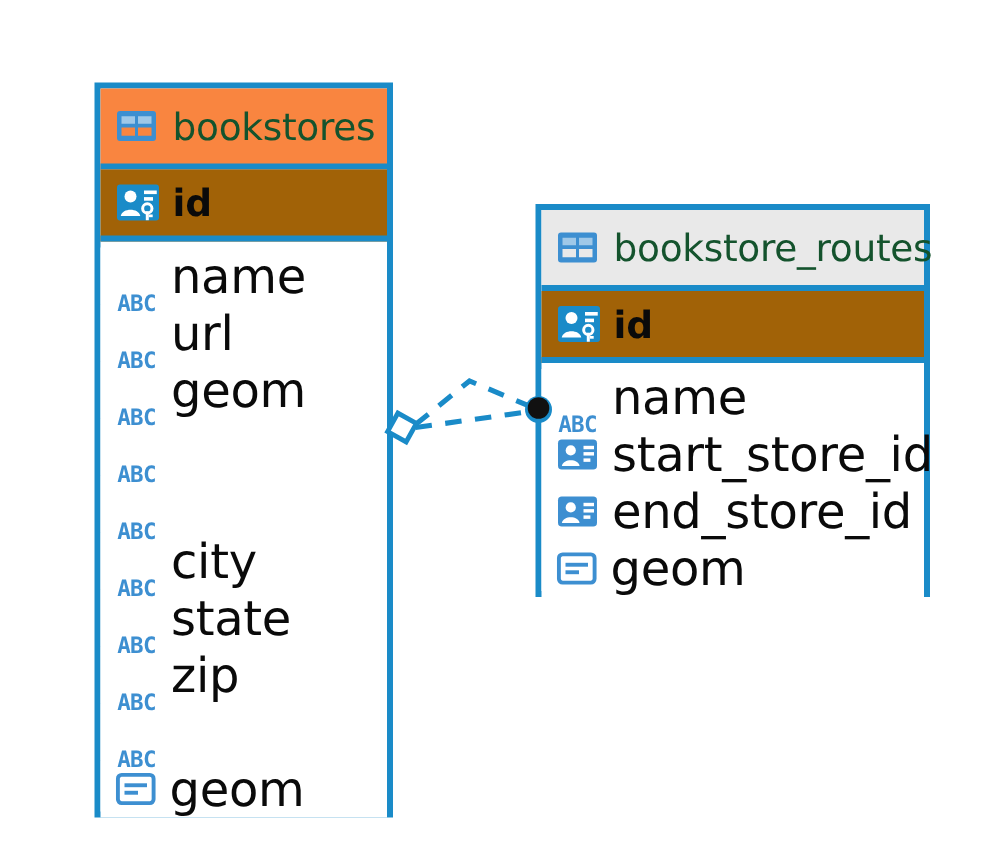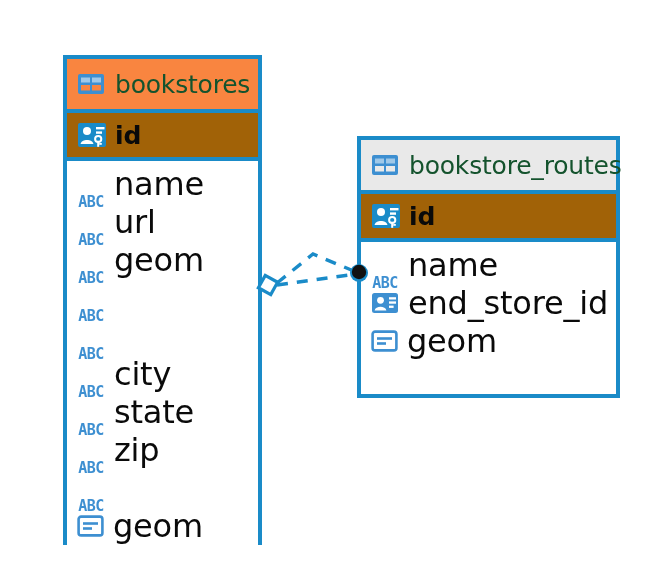--- a/index.html
+++ b/index.html
@@ -277,20 +277,33 @@
 
     <div class="field-list">
 
       <div class="field-row">
         <span class="icon icon-abc">
             <span class="abc-text">ABC</span>
           </span>
         <span class="field-label">name</span>
       </div>
 
+      <div class="field-row">
+        <span class="icon icon-fk">
+          <svg viewBox="0 0 28 24" width="28" height="24" aria-hidden="true">
+            <rect x="1" y="2" width="26" height="20" rx="2.5" fill="#3d8fd1"></rect>
+            <circle cx="9.5" cy="9.3" r="3.4" fill="#ffffff"></circle>
+            <path d="M3.6 19.6 C4.4 14.6 14.6 14.6 15.4 19.6 Z" fill="#ffffff"></path>
+            <rect x="18" y="6.2" width="7" height="2.3" fill="#ffffff"></rect>
+            <rect x="18" y="10.4" width="7" height="2.3" fill="#ffffff"></rect>
+            <rect x="18" y="14.6" width="4.6" height="2.3" fill="#ffffff"></rect>
+          </svg>
+        </span>
+        <span class="field-label">start_store_id</span>
+      </div>
 
       <div class="field-row">
         <span class="icon icon-fk">
           <svg viewBox="0 0 28 24" width="28" height="24" aria-hidden="true">
             <rect x="1" y="2" width="26" height="20" rx="2.5" fill="#3d8fd1"></rect>
             <circle cx="9.5" cy="9.3" r="3.4" fill="#ffffff"></circle>
             <path d="M3.6 19.6 C4.4 14.6 14.6 14.6 15.4 19.6 Z" fill="#ffffff"></path>
             <rect x="18" y="6.2" width="7" height="2.3" fill="#ffffff"></rect>
             <rect x="18" y="10.4" width="7" height="2.3" fill="#ffffff"></rect>
             <rect x="18" y="14.6" width="4.6" height="2.3" fill="#ffffff"></rect>

